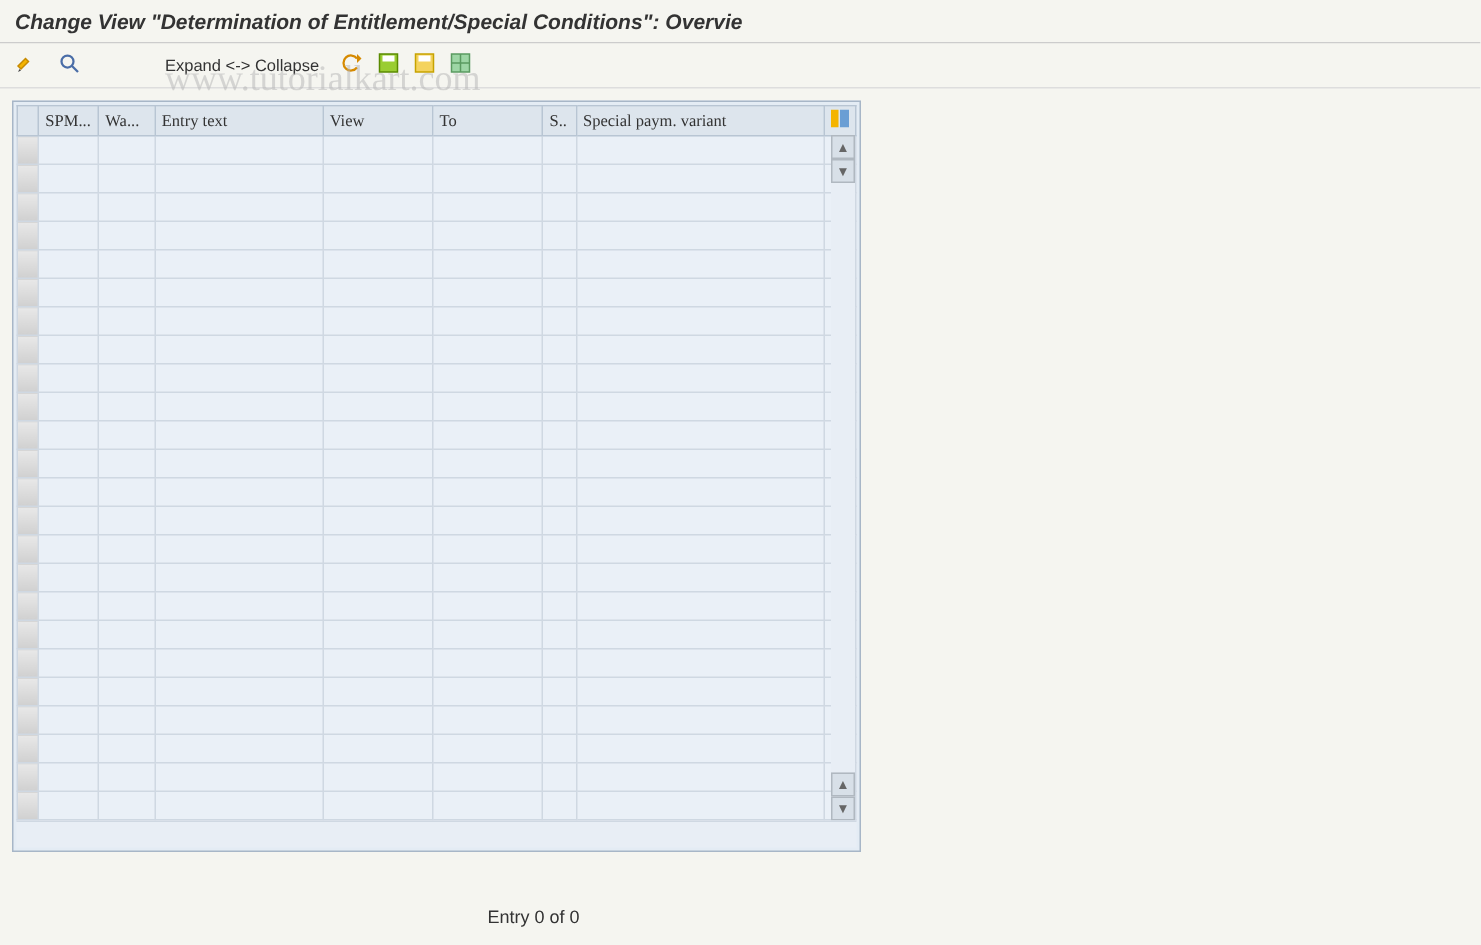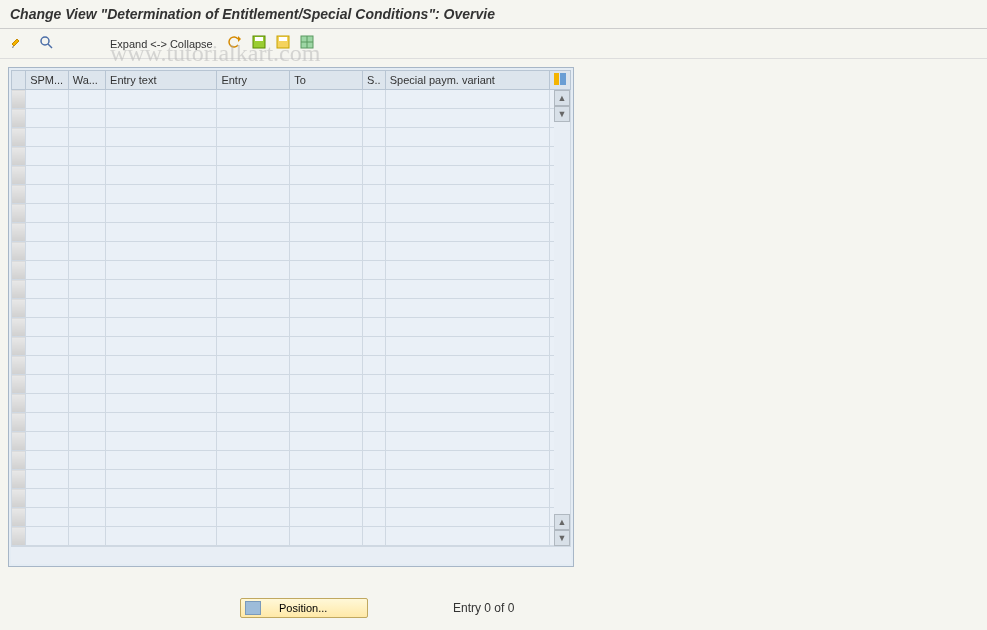--- a/index.html
+++ b/index.html
@@ -76,20 +76,21 @@
       background: #dde5ed;
       border: 1px solid #b8c5d3;
       padding: 2px 4px;
       text-align: left;
       font-weight: normal;
       color: #333;
       font-size: 11px;
       height: 18px;
       white-space: nowrap;
       overflow: hidden;
+      font-family: Liberation Serif, serif;
     }
     .row-selector-header, .row-selector {
       width: 14px;
       background: linear-gradient(#e8e8e8,#d0d0d0);
       border: 1px solid #b0b0b0;
     }
     .config-header {
       width: 18px;
       background: #ffd77a;
       text-align: center;
@@ -227,21 +228,21 @@
 <div class="watermark">www.tutorialkart.com</div>
 
 <div class="grid-container">
   <table class="grid-table">
     <thead>
       <tr class="grid-header">
         <th class="row-selector-header"></th>
         <th style="width:38px">SPM...</th>
         <th style="width:37px">Wa...</th>
         <th style="width:110px">Entry text</th>
-        <th style="width:72px">Entry</th>
+        <th style="width:72px">View</th>
         <th style="width:72px">To</th>
         <th style="width:22px">S..</th>
         <th style="width:162px">Special paym. variant</th>
         <th class="config-header">
           <span>
             <svg width="12" height="12" viewBox="0 0 12 12">
                 <rect x="0" y="0" width="5" height="12" fill="#f4b400"></rect>
                 <rect x="6" y="0" width="6" height="12" fill="#6a9ed4"></rect>
               </svg>
           </span>
@@ -530,18 +531,14 @@
         </div>
       <div class="scroll-arrow">
           <span class="tri">▼</span>
         </div>
     </div>
   </div>
   <div class="h-scroll"></div>
 </div>
 
 <div class="footer-bar">
-  <button class="position-btn">
-    <span class="icon-slot"></span>
-    <span>Position...</span>
-  </button>
   <span class="entry-text">Entry 0 of 0</span>
 </div>
 
 </body></html>

